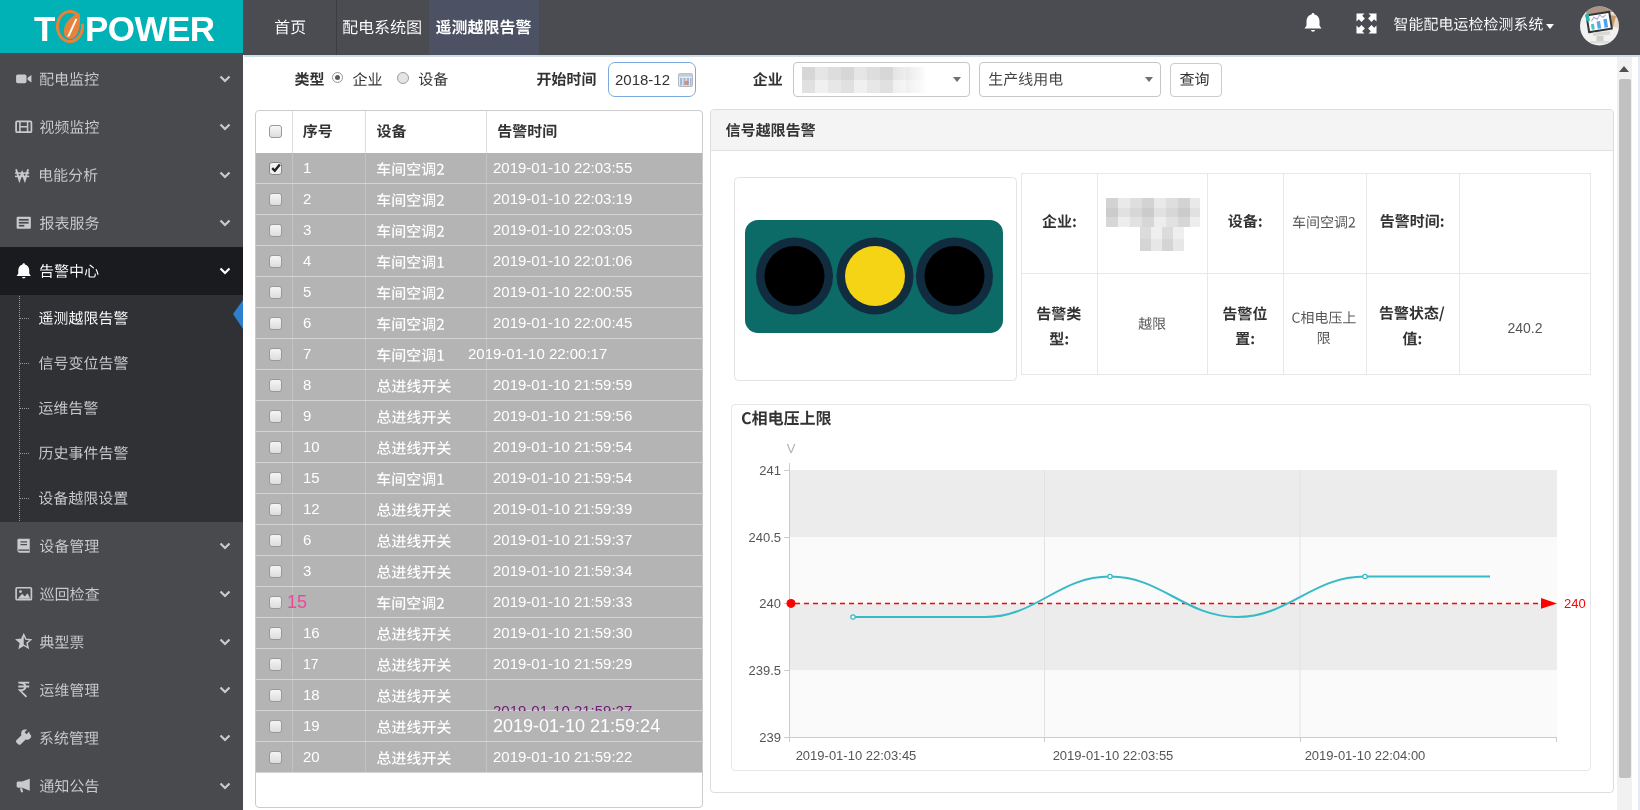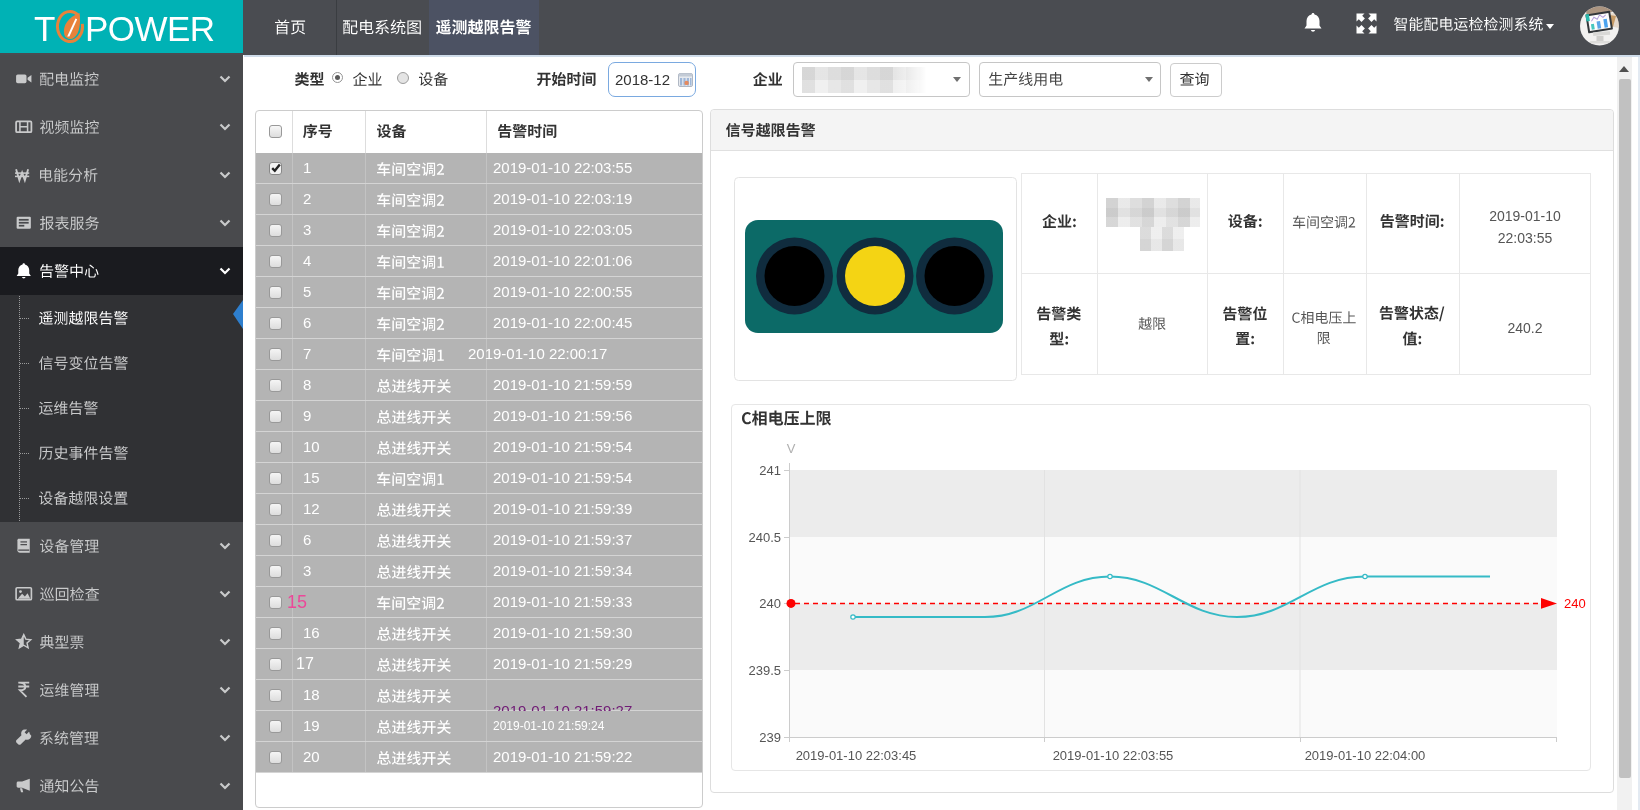--- a/index.html
+++ b/index.html
@@ -7,21 +7,21 @@
 #root{position:relative;width:1640px;height:810px;overflow:hidden;background:#fff;font-family:"Liberation Sans",sans-serif}
 .abs{position:absolute}
 </style>
 </head>
 <body>
 <div id="root">
 
   <div class="abs" style="left:0;top:0;width:1640px;height:55px;background:#4a4c51"></div>
   <div class="abs" style="left:0;top:0;width:243px;height:53px;background:#00b2b5"></div>
 
-  <div class="abs" style="left:34px;top:9px;width:200px;height:40px;color:#fff;font-weight:normal;font-size:35px;letter-spacing:-0.5px;white-space:nowrap">T<span style="display:inline-block;width:30px"></span>POWER</div>
+  <div class="abs" style="left:34px;top:9px;width:200px;height:40px;color:#fff;font-weight:bold;font-size:35px;letter-spacing:-0.5px;white-space:nowrap">T<span style="display:inline-block;width:30px"></span>POWER</div>
   <svg class="abs" style="left:55px;top:8px" width="32" height="42" viewBox="0 0 32 42">
     <path d="M23 7 A12.5 15 0 1 0 27.3 15.9" fill="none" stroke="#e8823b" stroke-width="3"></path>
     <path d="M24.5 5 C13.5 9 7.2 17.5 9.3 26.5 C10.4 30.8 15.5 32.2 19 29.8 C25 25.5 25.8 13 24.5 5 Z" fill="#e8823b"></path>
     <path d="M20.5 10.5 L12.2 28.5 L14.4 28.5 L22.2 11.2 Z" fill="#fff"></path>
   </svg>
 
   <div class="abs" style="left:336px;top:0;width:1px;height:55px;background:#3a3d41"></div>
   <div class="abs" style="left:429px;top:0;width:110px;height:55px;background:#4c5263"></div>
 
   <svg class="abs" style="left:1303px;top:12px" width="20" height="22" viewBox="0 0 20 22">
@@ -313,36 +313,36 @@
 <div class="abs" style="left:292px;top:618px;width:1px;height:30px;background:#c3c3c3"></div>
 <div class="abs" style="left:365px;top:618px;width:1px;height:30px;background:#c3c3c3"></div>
 <div class="abs" style="left:486px;top:618px;width:1px;height:30px;background:#c3c3c3"></div>
 <div class="abs" style="left:303px;top:618px;height:31px;line-height:30px;font-size:15px;color:#fff">16</div>
 <div class="abs" style="left:493px;top:618px;height:31px;line-height:30px;font-size:15px;color:#fff">2019-01-10 21:59:30</div>
 <span class="abs" style="left:269px;top:627px;width:13px;height:13px;border:1px solid #999;border-radius:3px;background:linear-gradient(#f5f5f5,#ddd)"></span>
 <div class="abs" style="left:256px;top:649px;width:446px;height:31px;background:#b4b4b4;border-bottom:1px solid #d4d4d4"></div>
 <div class="abs" style="left:292px;top:649px;width:1px;height:30px;background:#c3c3c3"></div>
 <div class="abs" style="left:365px;top:649px;width:1px;height:30px;background:#c3c3c3"></div>
 <div class="abs" style="left:486px;top:649px;width:1px;height:30px;background:#c3c3c3"></div>
-<div class="abs" style="left:296px;top:649px;height:31px;line-height:30px;font-size:16px;color:#fff">17</div>
+<div class="abs" style="left:303px;top:649px;height:31px;line-height:30px;font-size:14px;color:#fff">17</div>
 <div class="abs" style="left:493px;top:649px;height:31px;line-height:30px;font-size:15px;color:#fff">2019-01-10 21:59:29</div>
 <span class="abs" style="left:269px;top:658px;width:13px;height:13px;border:1px solid #999;border-radius:3px;background:linear-gradient(#f5f5f5,#ddd)"></span>
 <div class="abs" style="left:256px;top:680px;width:446px;height:31px;background:#b4b4b4;border-bottom:1px solid #d4d4d4"></div>
 <div class="abs" style="left:292px;top:680px;width:1px;height:30px;background:#c3c3c3"></div>
 <div class="abs" style="left:365px;top:680px;width:1px;height:30px;background:#c3c3c3"></div>
 <div class="abs" style="left:486px;top:680px;width:1px;height:30px;background:#c3c3c3"></div>
 <div class="abs" style="left:303px;top:680px;height:31px;line-height:30px;font-size:15px;color:#fff">18</div>
 <div class="abs" style="left:493px;top:696px;height:31px;line-height:30px;font-size:15px;color:#701a75">2019-01-10 21:59:27</div>
 <span class="abs" style="left:269px;top:689px;width:13px;height:13px;border:1px solid #999;border-radius:3px;background:linear-gradient(#f5f5f5,#ddd)"></span>
 <div class="abs" style="left:256px;top:711px;width:446px;height:31px;background:#b4b4b4;border-bottom:1px solid #d4d4d4"></div>
 <div class="abs" style="left:292px;top:711px;width:1px;height:30px;background:#c3c3c3"></div>
 <div class="abs" style="left:365px;top:711px;width:1px;height:30px;background:#c3c3c3"></div>
 <div class="abs" style="left:486px;top:711px;width:1px;height:30px;background:#c3c3c3"></div>
 <div class="abs" style="left:303px;top:711px;height:31px;line-height:30px;font-size:15px;color:#fff">19</div>
-<div class="abs" style="left:493px;top:711px;height:31px;line-height:30px;font-size:12px;color:#fff">2019-01-10 21:59:24</div>
+<div class="abs" style="left:493px;top:711px;height:31px;line-height:30px;font-size:18px;color:#fff">2019-01-10 21:59:24</div>
 <span class="abs" style="left:269px;top:720px;width:13px;height:13px;border:1px solid #999;border-radius:3px;background:linear-gradient(#f5f5f5,#ddd)"></span>
 <div class="abs" style="left:256px;top:742px;width:446px;height:31px;background:#b4b4b4;border-bottom:1px solid #d4d4d4"></div>
 <div class="abs" style="left:292px;top:742px;width:1px;height:30px;background:#c3c3c3"></div>
 <div class="abs" style="left:365px;top:742px;width:1px;height:30px;background:#c3c3c3"></div>
 <div class="abs" style="left:486px;top:742px;width:1px;height:30px;background:#c3c3c3"></div>
 <div class="abs" style="left:303px;top:742px;height:31px;line-height:30px;font-size:15px;color:#fff">20</div>
 <div class="abs" style="left:493px;top:742px;height:31px;line-height:30px;font-size:15px;color:#fff">2019-01-10 21:59:22</div>
 <span class="abs" style="left:269px;top:751px;width:13px;height:13px;border:1px solid #999;border-radius:3px;background:linear-gradient(#f5f5f5,#ddd)"></span>
 
   <div class="abs" style="left:710px;top:109px;width:904px;height:684px;border:1px solid #ddd;border-radius:4px;background:#fff"></div>
@@ -367,21 +367,20 @@
   <div class="abs" style="left:1366px;top:173px;width:1px;height:202px;background:#e8e8e8"></div>
   <div class="abs" style="left:1459px;top:173px;width:1px;height:202px;background:#e8e8e8"></div>
 
   <div class="abs" style="left:1106px;top:198px;width:94px;height:29px;background:
     repeating-linear-gradient(90deg, rgba(190,190,190,.5) 0 12px, rgba(235,235,235,.45) 12px 24px, rgba(212,212,212,.5) 24px 36px),
     repeating-linear-gradient(0deg, #efefef 0 10px, #d9d9d9 10px 19px, #e8e8e8 19px 29px);"></div>
   <div class="abs" style="left:1140px;top:227px;width:44px;height:24px;background:
     repeating-linear-gradient(90deg, rgba(198,198,198,.5) 0 11px, rgba(236,236,236,.45) 11px 22px),
     repeating-linear-gradient(0deg, #e4e4e4 0 12px, #f1f1f1 12px 24px);"></div>
 
-  <div class="abs" style="left:1460px;top:206px;width:130px;text-align:center;font-size:14px;color:#555;line-height:21.5px">2019-01-10<br>22:03:55</div>
   <div class="abs" style="left:1460px;top:320px;width:130px;text-align:center;font-size:14px;color:#555">240.2</div>
 
   <div class="abs" style="left:731px;top:404px;width:860px;height:367px;border:1px solid #e6e6e6;border-radius:4px;background:#fff"></div>
   <svg class="abs" style="left:731px;top:404px" width="860" height="367" viewBox="0 0 860 367">
     <rect x="58" y="66" width="768" height="67" fill="#ececec"></rect>
     <rect x="58" y="133" width="768" height="66.4" fill="#fafafa"></rect>
     <rect x="58" y="199.4" width="768" height="66.6" fill="#ececec"></rect>
     <rect x="58" y="266" width="768" height="67" fill="#fafafa"></rect>
     <line x1="313.5" y1="66" x2="313.5" y2="333" stroke="#e2e2e2" stroke-width="1"></line>
     <line x1="569" y1="66" x2="569" y2="333" stroke="#e2e2e2" stroke-width="1"></line>

